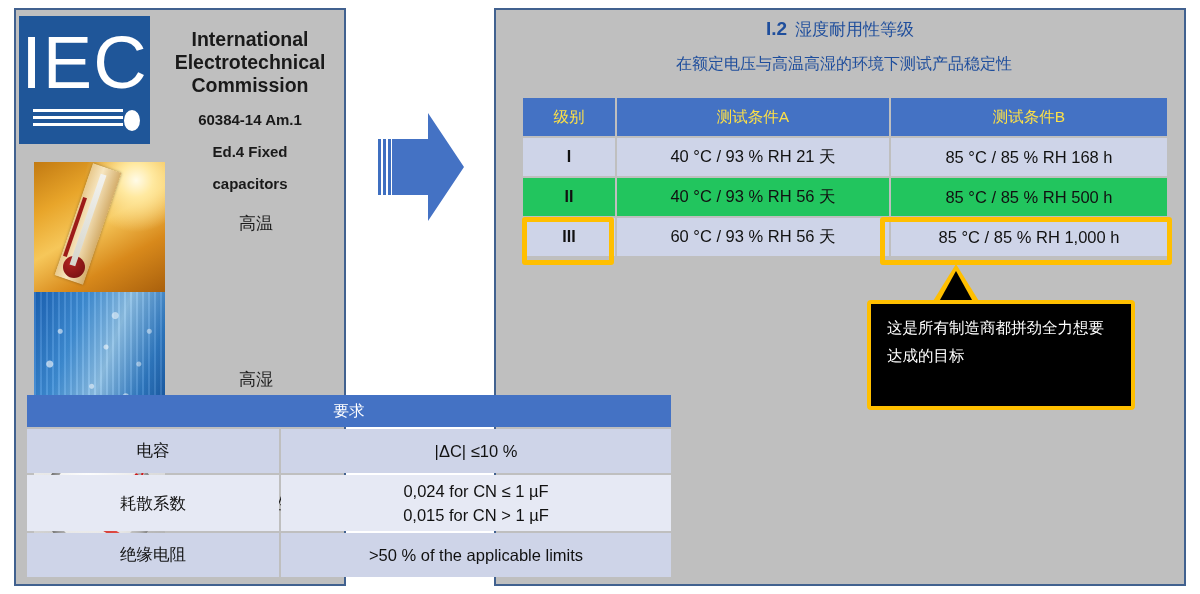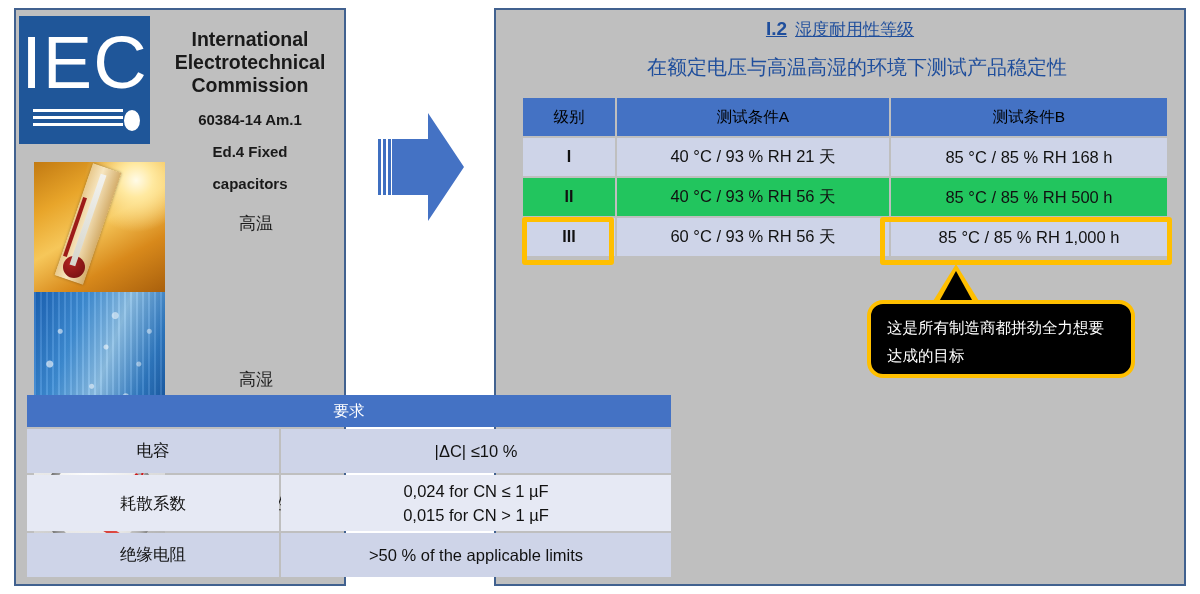--- a/index.html
+++ b/index.html
@@ -309,37 +309,36 @@
     background: #bfbfbf;
     border: 2px solid #41618f;
     box-sizing: border-box;
   }
   #heading {
     position: absolute;
     left: 0; top: 8px;
     width: 100%;
     text-align: center;
     color: #1f4e9c;
-    text-decoration: underline;
   }
   #heading .h-num {
     font-weight: bold;
     font-size: 19px;
   }
   #heading .h-title {
     font-size: 17px;
     margin-left: 8px;
   }
   #subheading {
     position: absolute;
-    left: 17px; top: 44px;
+    left: 4px; top: 44px;
     width: 100%;
     text-align: center;
     color: #1f4e9c;
-    font-size: 20px;
+    font-size: 16px;
   }
 
   
   #class-table {
     position: absolute;
     left: 25px;
     top: 86px;
     width: 648px;
     border-collapse: separate;
     border-spacing: 2px;
@@ -349,21 +348,21 @@
     height: 38px;
     padding: 0;
     text-align: center;
     vertical-align: middle;
     font-size: 16.5px;
     color: #111;
     font-weight: normal;
   }
   #class-table th {
     background: #4472c4;
-    color: #000000;
+    color: #fde047;
     font-size: 15.5px;
   }
   #class-table tr.shade-a td { background: #ced4e8; }
   #class-table tr.shade-b td { background: #22c55e; margin-top: 15px; }
   #class-table .col-level { width: 92px; }
   #class-table .col-a { width: 272px; }
   #class-table td.level-cell { font-weight: bold; font-size: 16px; }
 
   
   .hl-box {
@@ -375,24 +374,24 @@
   }
   #hl-level  { left: 522px; top: 217px; width: 92px;  height: 48px; }
   #hl-condb  { left: 880px; top: 217px; width: 292px; height: 48px; }
 
   
   #callout {
     position: absolute;
     left: 867px;
     top: 300px;
     width: 268px;
-    height: 78px;
+    height: 110px;
     background: #000000;
     border: 4px solid #ffbf00;
-    border-radius: 16px;
+    border-radius: 4px;
     box-sizing: border-box;
     color: #ffffff;
     font-size: 15.5px;
     line-height: 28px;
     padding: 10px 16px;
   }
   #callout-tail {
     position: absolute;
     left: 930px;
     top: 264px;

